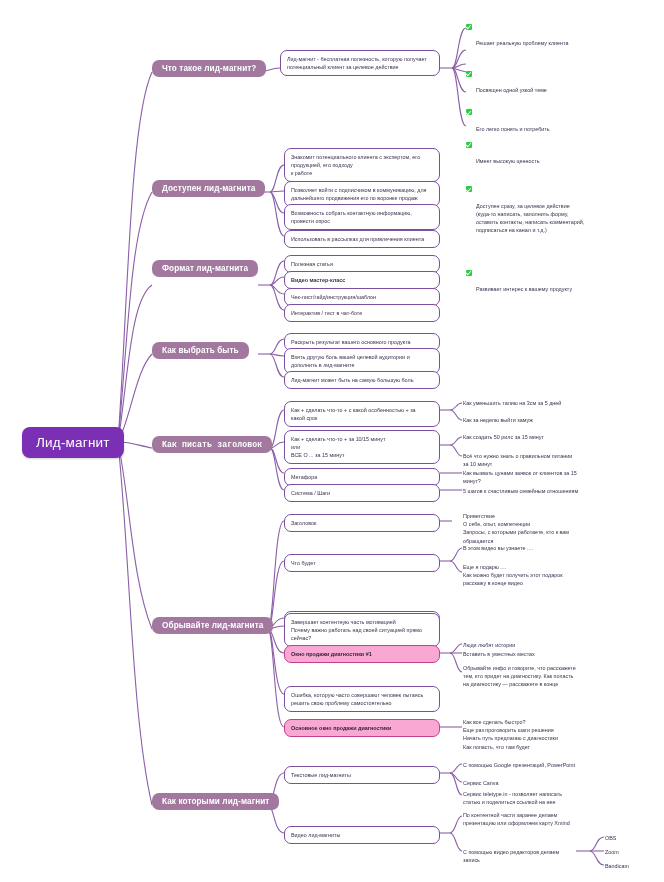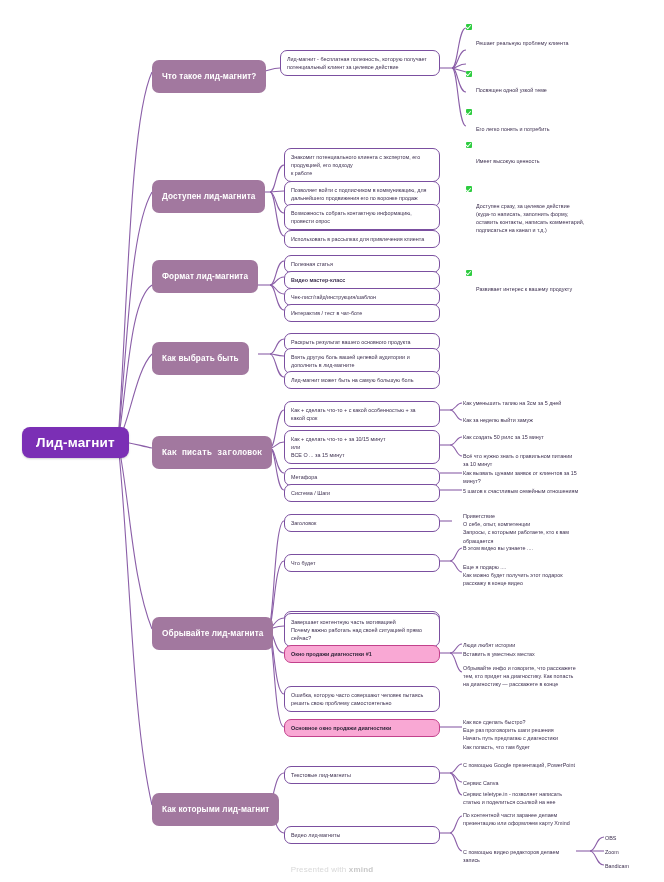--- a/index.html
+++ b/index.html
@@ -16,35 +16,35 @@
   #wires { position:absolute; inset:0; width:664px; height:882px; pointer-events:none; }
 
   .node { position:absolute; }
 
   
   .central {
     background:#7B2FB5;
     color:#ffffff;
     border-radius:8px;
     font-size:13.5px;
-    font-weight:bold;
+    font-weight:normal;
     padding:8px 14px;
     letter-spacing:.2px;
     white-space:nowrap;
     box-shadow:0 1px 2px rgba(0,0,0,.18);
   }
 
   
   .branch {
     background:#A2789F;
     color:#ffffff;
     border-radius:7px;
     font-size:8.2px;
     font-weight:bold;
-    padding:12px 10px;
+    padding:4px 10px;
     white-space:nowrap;
     letter-spacing:.1px;
   }
 
   
   .box {
     border:1px solid #7B4FA0;
     border-radius:7px;
     background:#ffffff;
     font-size:5.4px;
@@ -316,17 +316,14 @@
   <div class="node leaf" style="left:463px; top:790px; width:195px;">Сервис teletype.in - позволяет написать
 статью и поделиться ссылкой на нее</div>
   <div class="node leaf" style="left:463px; top:811px; width:195px;">По контентной части заранее делаем
 презентацию или оформляем карту Xmind</div>
   <div class="node leaf" style="left:463px; top:848px; width:112px;">С помощью видео редакторов делаем запись</div>
 
   <div class="node leaf" style="left:605px; top:834px; width:56px;">OBS</div>
   <div class="node leaf" style="left:605px; top:848px; width:56px;">Zoom</div>
   <div class="node leaf" style="left:605px; top:862px; width:56px;">Bandicam</div>
 
-  <div class="watermark">
-    <span>Presented with </span><b>xmind</b>
-  </div>
 
 </div>
 
 </body></html>

